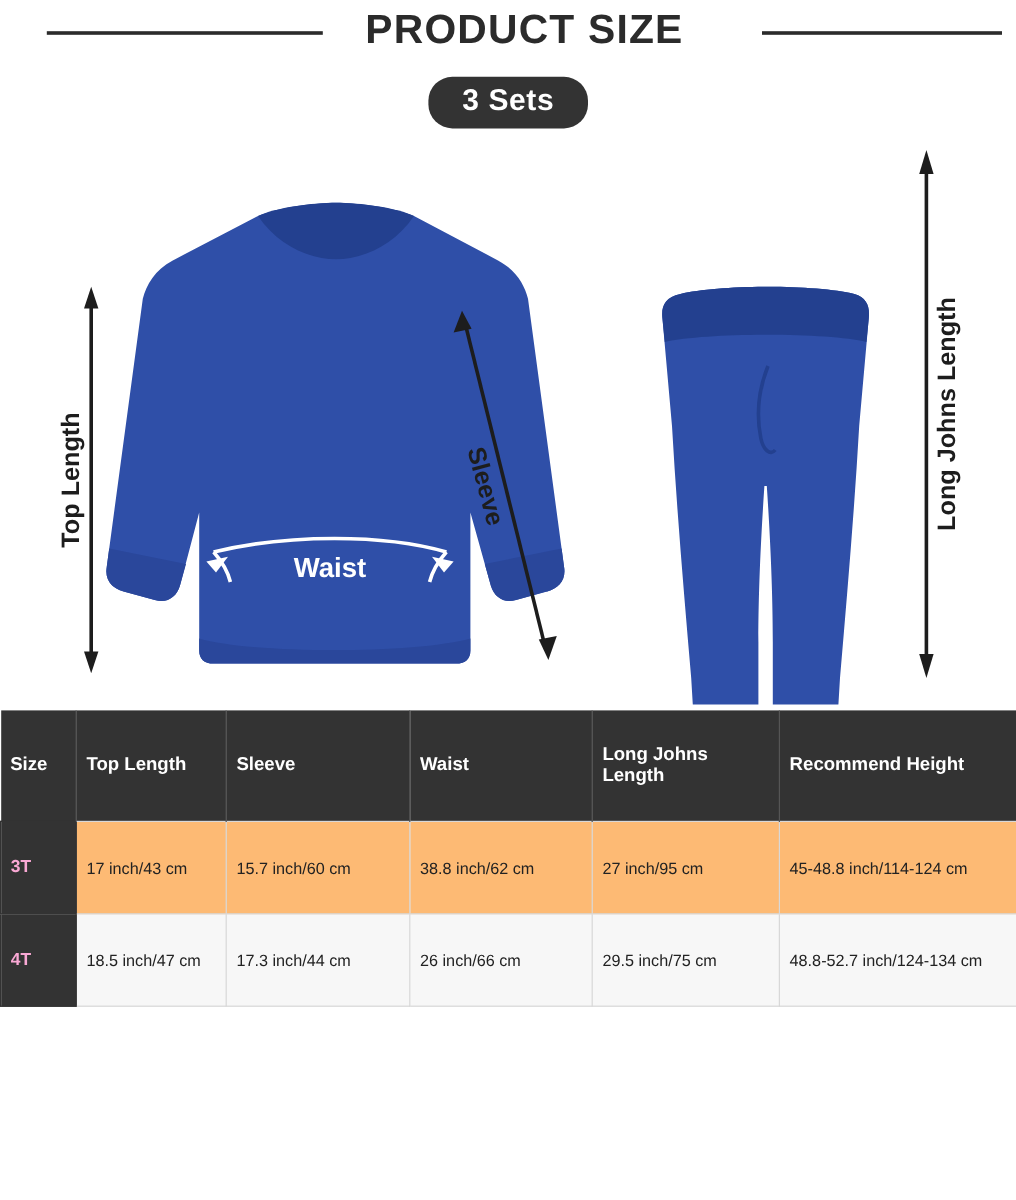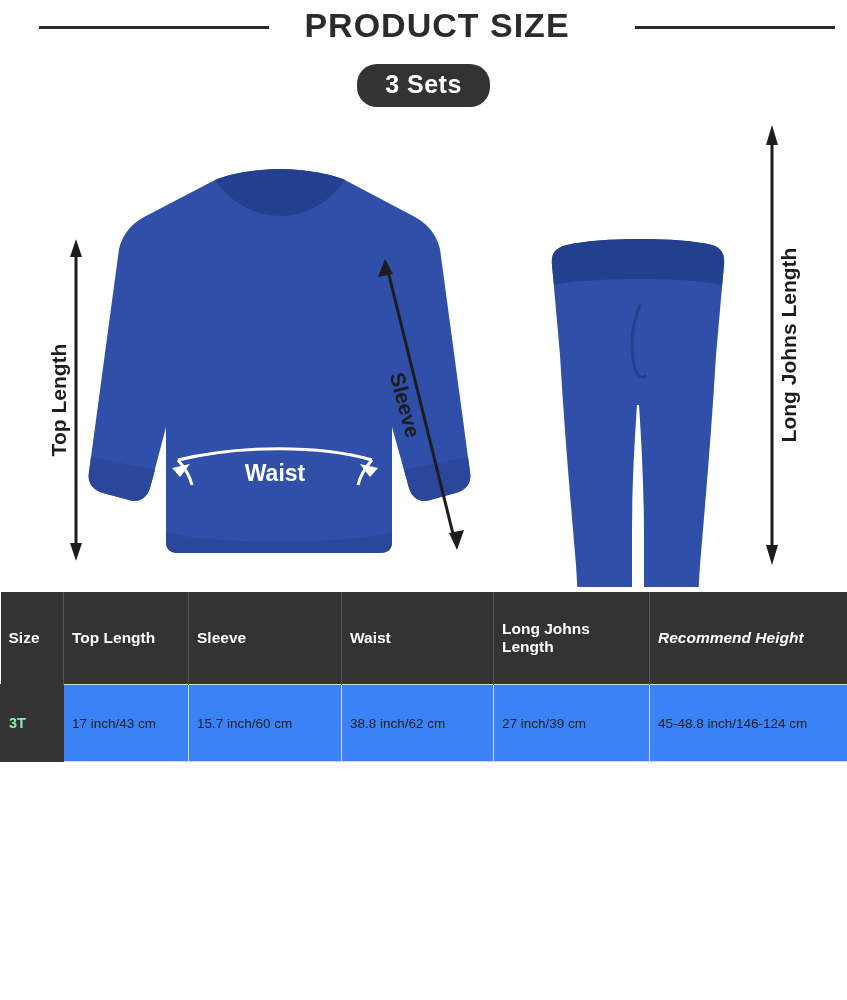--- a/index.html
+++ b/index.html
@@ -87,38 +87,38 @@
     background: #333333;
     color: #ffffff;
     font-size: 15.5px;
     font-weight: bold;
     text-align: left;
     padding: 10px 8px;
     height: 72px;
     vertical-align: middle;
     border-right: 1px solid #555;
   }
-  thead th:last-child { border-right: none; font-style: italic; }
+  thead th:last-child { border-right: none; }
   tbody td {
     font-size: 13.5px;
     color: #222;
     padding: 10px 8px;
     height: 56px;
     vertical-align: middle;
     border: 1px solid #d8d8d8;
   }
   tbody td.size-cell {
     background: #333333;
-    color: #86efac;
+    color: #f9a8d4;
     font-weight: bold;
     font-size: 14.5px;
     border: 1px solid #333333;
     text-align: left;
   }
-  tbody tr.odd td { background: #3b82f6; }
+  tbody tr.odd td { background: #fdba74; }
   tbody tr.even td { background: #f7f7f7; }
   tbody tr.odd td.size-cell,
   tbody tr.even td.size-cell { background: #333333; }
 
   col.c0 { width: 63px; }
   col.c1 { width: 125px; }
   col.c2 { width: 153px; }
   col.c3 { width: 152px; }
   col.c4 { width: 156px; }
   col.c5 { width: 198px; }
@@ -256,20 +256,28 @@
           <th>Long Johns Length</th>
           <th>Recommend Height</th>
         </tr>
       </thead>
       <tbody>
         <tr class="odd">
           <td class="size-cell">3T</td>
           <td>17 inch/43 cm</td>
           <td>15.7 inch/60 cm</td>
           <td>38.8 inch/62 cm</td>
-          <td>27 inch/39 cm</td>
-          <td>45-48.8 inch/146-124 cm</td>
+          <td>27 inch/95 cm</td>
+          <td>45-48.8 inch/114-124 cm</td>
+        </tr>
+        <tr class="even">
+          <td class="size-cell">4T</td>
+          <td>18.5 inch/47 cm</td>
+          <td>17.3 inch/44 cm</td>
+          <td>26 inch/66 cm</td>
+          <td>29.5 inch/75 cm</td>
+          <td>48.8-52.7 inch/124-134 cm</td>
         </tr>
       </tbody>
     </table>
   </div>
 
 </div>
 
 </body></html>

